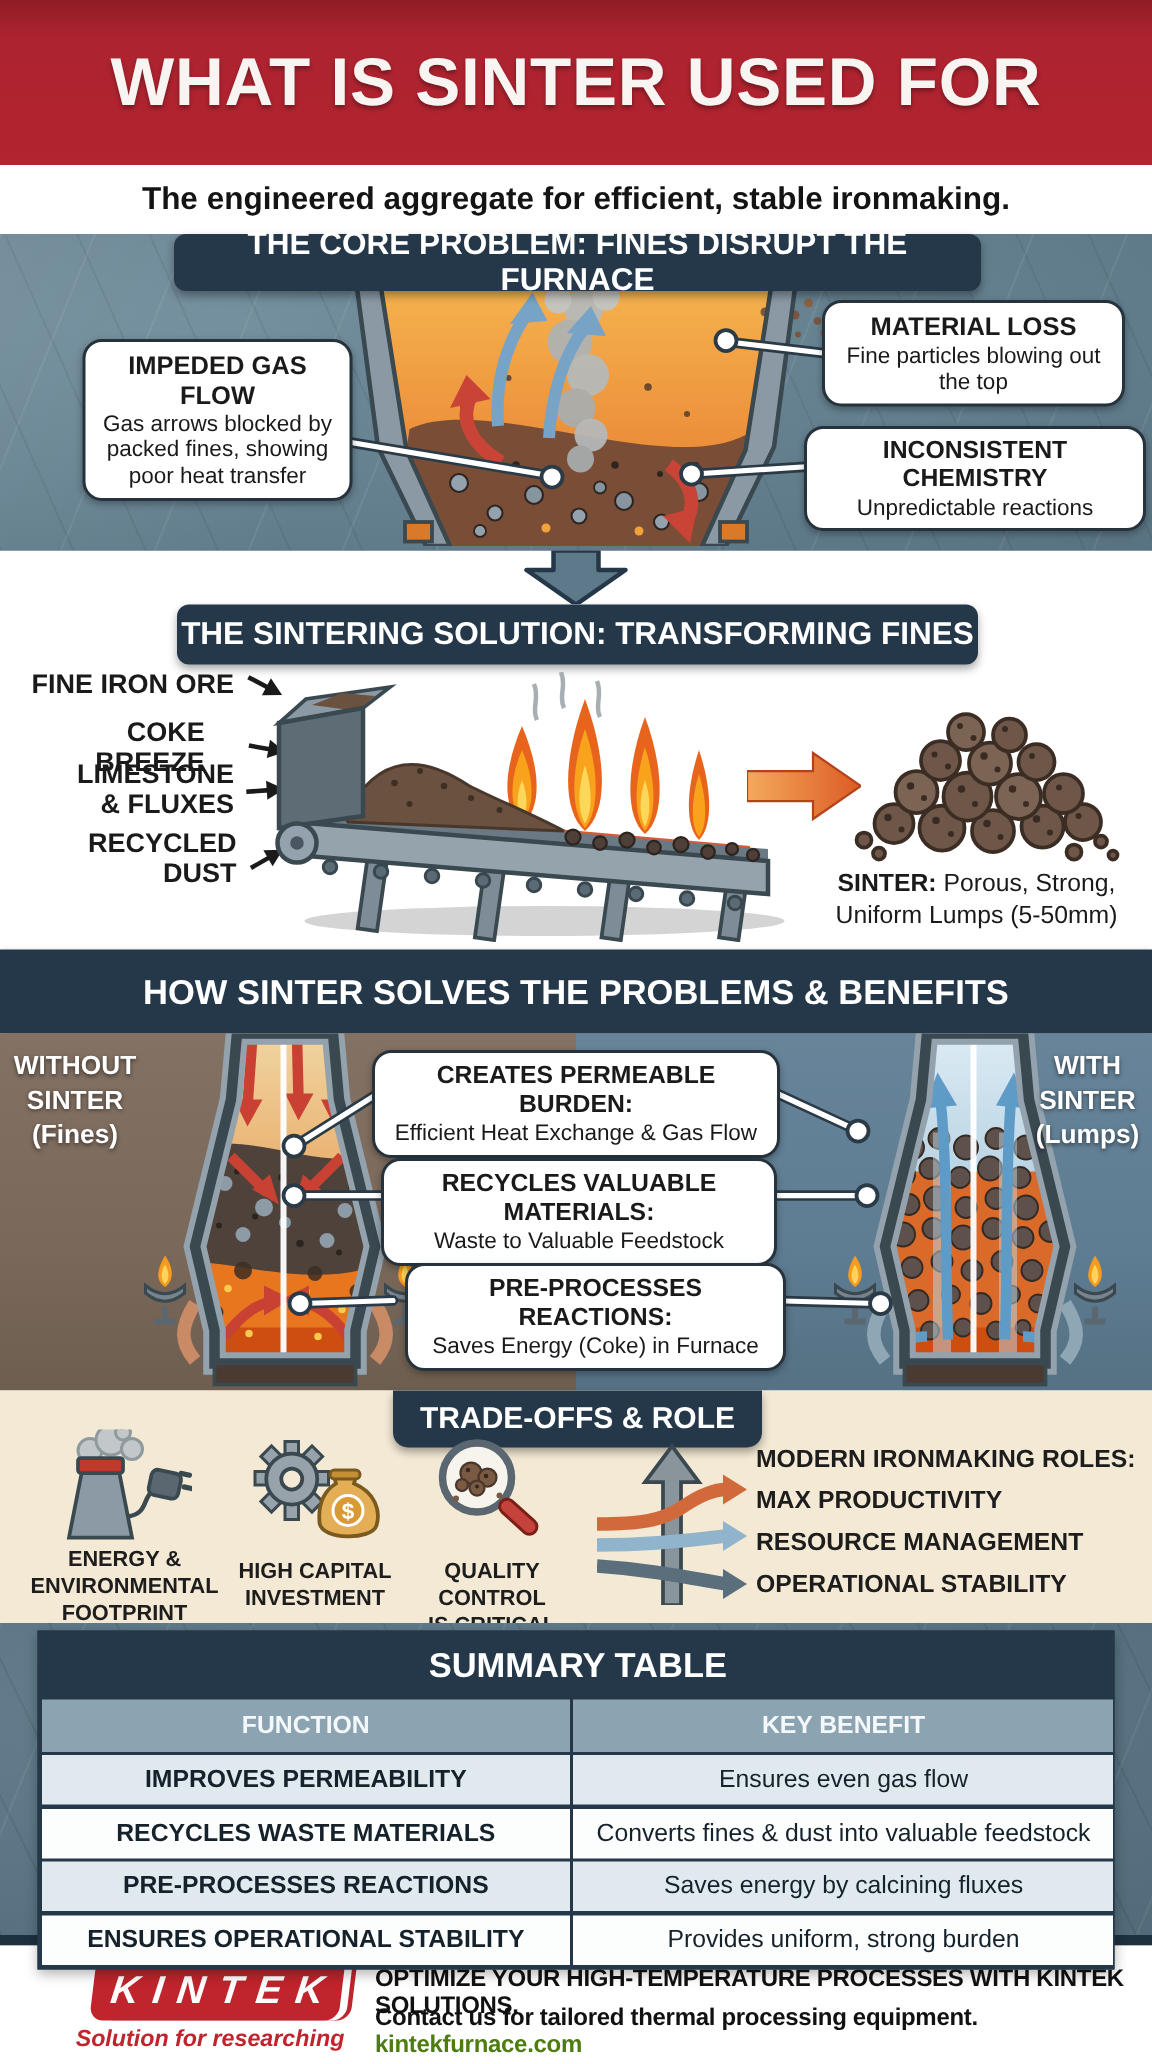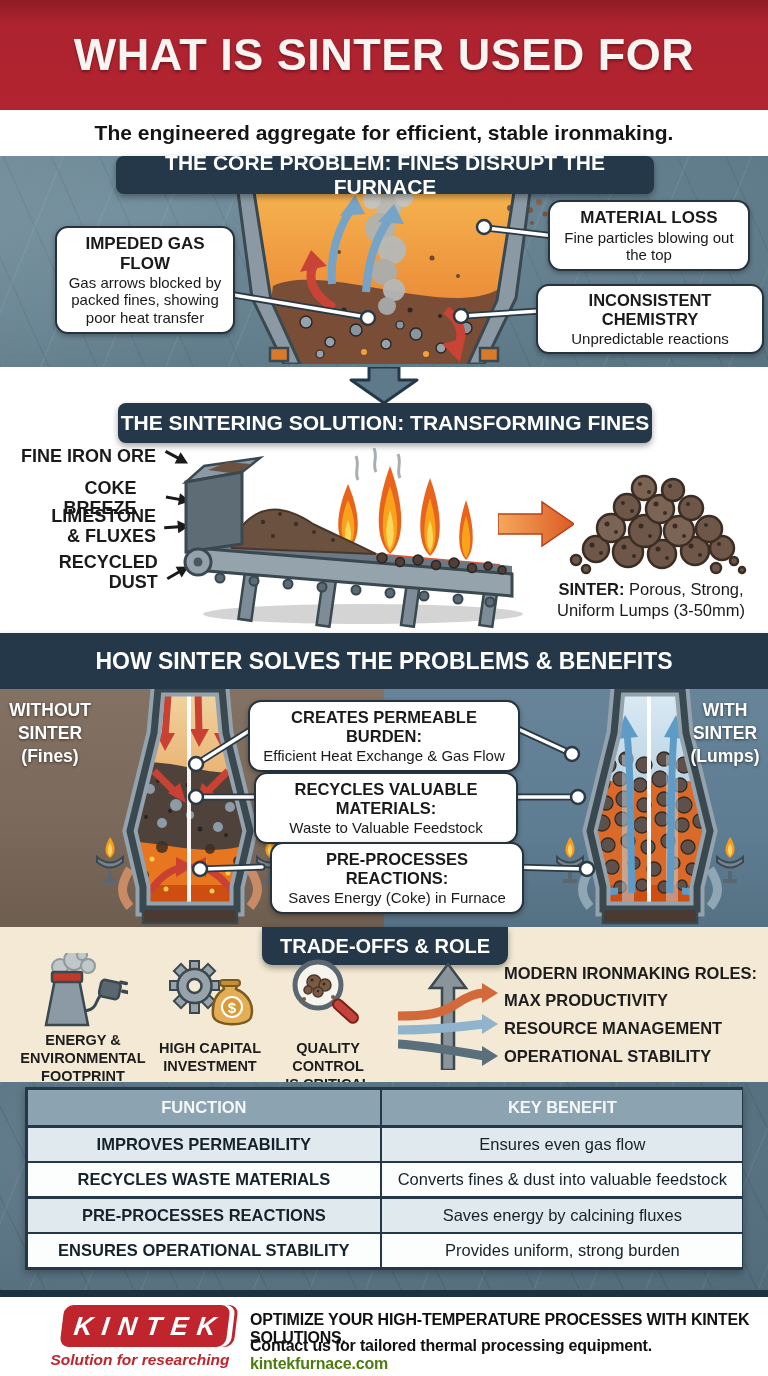--- a/index.html
+++ b/index.html
@@ -363,21 +363,21 @@
           <circle cx="99" cy="61" r="2"></circle>
         <circle cx="122" cy="52" r="2"></circle>
           <circle cx="74" cy="32" r="2"></circle>
           <circle cx="83" cy="40" r="2"></circle>
           <circle cx="104" cy="34" r="2"></circle>
       </g>
     </svg>
 
     <div class="abs sinter-caption" style="left:538px;top:176px;width:226px;">
       <b>SINTER:</b><span class="pre"> Porous, Strong,
-Uniform Lumps (3-50mm)</span>
+Uniform Lumps (5-50mm)</span>
     </div>
   </div>
 
   <div class="abs" style="left:0;top:633px;width:768px;height:294px;">
     <div class="abs banner" style="left:0;top:0;width:768px;height:56px;font-size:23px;">HOW SINTER SOLVES THE PROBLEMS &amp; BENEFITS</div>
 
     <div class="abs" style="left:0;top:56px;width:384px;height:238px;background:linear-gradient(180deg,#837163 0%,#7a695a 60%,#6e5e50 100%);"></div>
     <div class="abs" style="left:384px;top:56px;width:384px;height:238px;background:linear-gradient(180deg,#678499 0%,#5e7c92 60%,#557183 100%);"></div>
 
     <svg class="abs" style="left:92px;top:56px;" width="196" height="238" viewBox="0 0 196 238">
@@ -672,20 +672,21 @@
       <polygon points="84,88 100,98 84,108" fill="#5a6e7c"></polygon>
     </svg>
     <div class="abs role-head" style="left:504px;top:37px;width:260px;">MODERN IRONMAKING ROLES:</div>
     <div class="abs role-item" style="left:504px;top:64px;">MAX PRODUCTIVITY</div>
     <div class="abs role-item" style="left:504px;top:92px;">RESOURCE MANAGEMENT</div>
     <div class="abs role-item" style="left:504px;top:120px;">OPERATIONAL STABILITY</div>
   </div>
 
   <div class="abs tex2" style="left:0;top:1082px;width:768px;height:215px;border-bottom:7px solid #1d3140;"></div>
   <div class="abs sum-table">
+    <div class="sum-title">SUMMARY TABLE</div>
     <div class="sum-colhead">FUNCTION</div>
     <div class="sum-colhead">KEY BENEFIT</div>
 
     <div class="sum-cell fn row-a">IMPROVES PERMEABILITY</div>
     <div class="sum-cell row-a">Ensures even gas flow</div>
     <div class="sum-cell fn row-b">RECYCLES WASTE MATERIALS</div>
     <div class="sum-cell row-b">Converts fines &amp; dust into valuable feedstock</div>
     <div class="sum-cell fn row-a">PRE-PROCESSES REACTIONS</div>
     <div class="sum-cell row-a">Saves energy by calcining fluxes</div>
     <div class="sum-cell fn row-b">ENSURES OPERATIONAL STABILITY</div>

